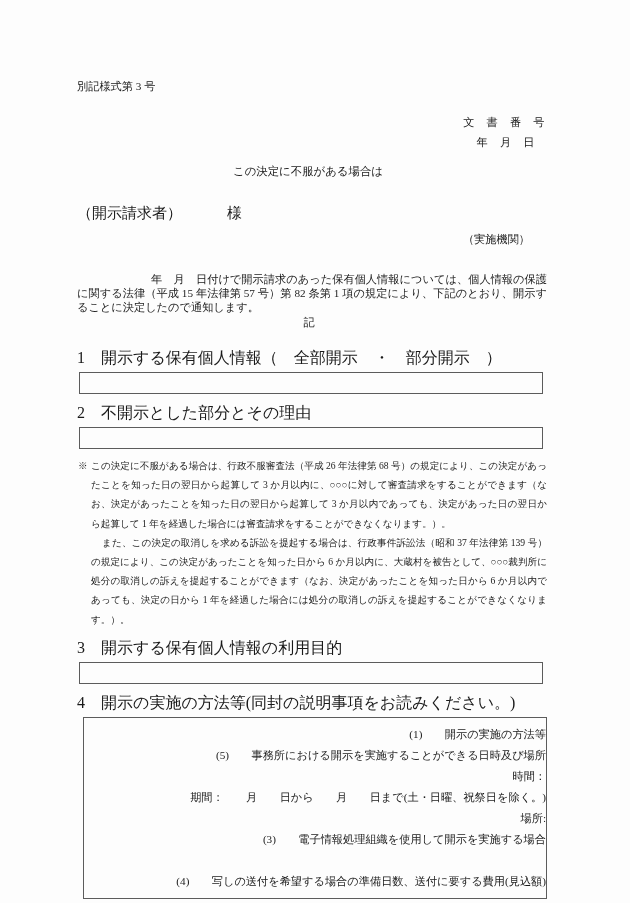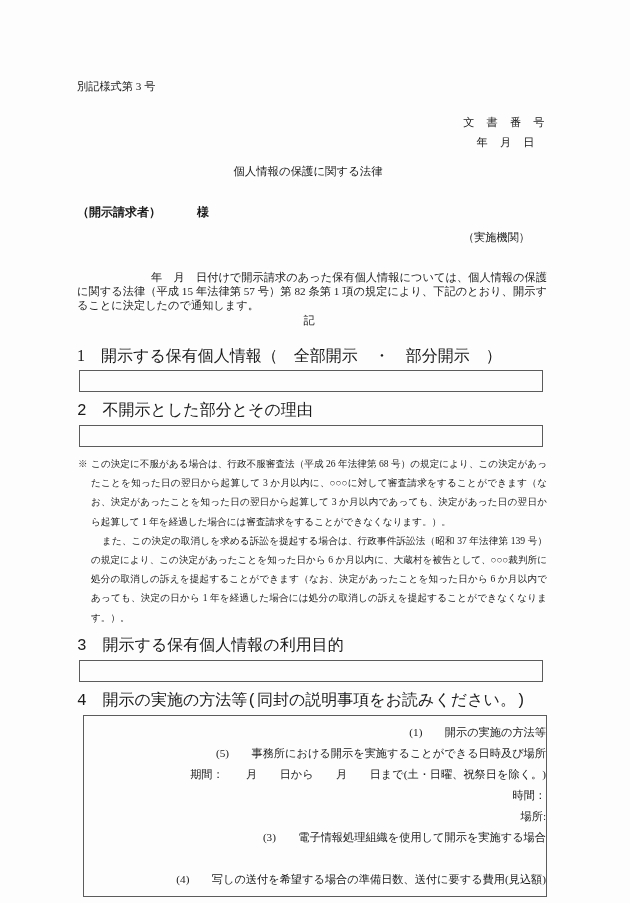--- a/index.html
+++ b/index.html
@@ -54,24 +54,23 @@
     padding-right: 10px;
   }
   .title {
     text-align: center;
     font-size: 11.4px;
     margin: 12px 0 0 0;
     padding-right: 8px;
     white-space: pre;
   }
   .addressee {
-    font-size: 12px;
+    font-size: 15px;
     margin: 25px 0 0 0;
     white-space: pre;
-    font-weight: bold;
   }
   .agency {
     text-align: right;
     font-size: 11.2px;
     margin: 9px 11px 0 0;
     padding-right: 6px;
     white-space: pre;
   }
 
   
@@ -95,21 +94,20 @@
 
   
   .sec-head {
     font-size: 16px;
     line-height: 20px;
     margin: 18px 0 4px 0;
     white-space: pre;
   }
   .sec-head.tight {
     margin-top: 9px;
-    font-family: Liberation Mono, monospace;
   }
   .field-box {
     border: 1px solid #5c5c5c;
     height: 22px;
     margin: 0 0 0 2px;
     width: 464px;
     box-sizing: border-box;
     background: #fdfdfd;
   }
 
@@ -164,21 +162,21 @@
 <div class="page">
   <div class="doc">
 
     <div class="form-no">別記様式第 3 号</div>
 
     <div class="docnum-block">
       <span class="l">文　書　番　号</span>
       <span class="l l2">年　月　日</span>
     </div>
 
-    <div class="title">個人情報の保護に関する法律</div>
+    <div class="title">この決定に不服がある場合は</div>
 
     <div class="addressee">（開示請求者）　　　様</div>
 
     <div class="agency">（実施機関）</div>
 
     <div class="body-para"><span class="ind"></span><span>年　月　日付けで開示請求のあった保有個人情報については、個人情報の保護に関する法律（平成 15 年法律第 57 号）第 82 条第 1 項の規定により、下記のとおり、開示することに決定したので通知します。</span></div>
 
     <div class="ki">記</div>
 
     <div class="sec-head">1　開示する保有個人情報（　全部開示　・　部分開示　）</div>
@@ -189,22 +187,22 @@
 
     <div class="note"><span class="mark">※</span><span>この決定に不服がある場合は、行政不服審査法（平成 26 年法律第 68 号）の規定により、この決定があったことを知った日の翌日から起算して 3 か月以内に、○○○に対して審査請求をすることができます（なお、決定があったことを知った日の翌日から起算して 3 か月以内であっても、決定があった日の翌日から起算して 1 年を経過した場合には審査請求をすることができなくなります。）。</span><span class="sub">また、この決定の取消しを求める訴訟を提起する場合は、行政事件訴訟法（昭和 37 年法律第 139 号）の規定により、この決定があったことを知った日から 6 か月以内に、大蔵村を被告として、○○○裁判所に処分の取消しの訴えを提起することができます（なお、決定があったことを知った日から 6 か月以内であっても、決定の日から 1 年を経過した場合には処分の取消しの訴えを提起することができなくなります。）。</span></div>
 
     <div class="sec-head tight">3　開示する保有個人情報の利用目的</div>
     <div class="field-box"></div>
 
     <div class="sec-head tight">4　開示の実施の方法等(同封の説明事項をお読みください。)</div>
     <div class="method-box">
       <div class="mrow">(1)　　開示の実施の方法等</div>
       <div class="mrow">(5)　　事務所における開示を実施することができる日時及び場所</div>
+      <div class="mrow sub1">時間：</div>
       <div class="mrow sub1">期間：　　月　　日から　　月　　日まで(土・日曜、祝祭日を除く。)</div>
-      <div class="mrow sub1">時間：</div>
       <div class="mrow sub1">場所:</div>
       <div class="mrow">(3)　　電子情報処理組織を使用して開示を実施する場合</div>
       <div class="mrow blank"></div>
       <div class="mrow">(4)　　写しの送付を希望する場合の準備日数、送付に要する費用(見込額)</div>
     </div>
 
   </div>
 </div>
 
 </body></html>

